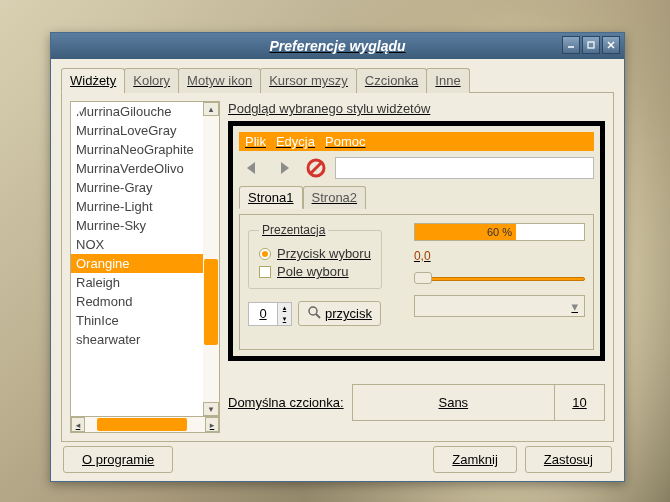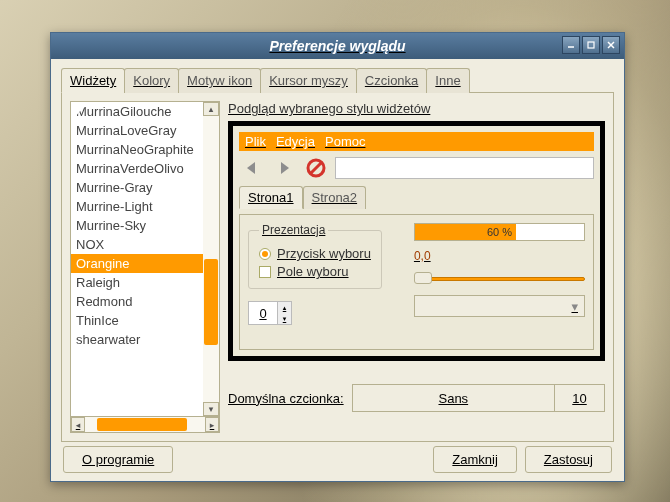--- a/index.html
+++ b/index.html
@@ -100,21 +100,21 @@
   .btn { border:1px solid #b5b090; background:#f0ede0; padding:3px 8px; display:flex; align-items:center; gap:4px; border-radius:3px; }
   .rightpanel { flex:1; display:flex; flex-direction:column; gap:8px; }
   .progress { height:18px; border:1px solid #b5b090; background:#fff; position:relative; }
   .progress .fill { position:absolute; left:0; top:0; bottom:0; background:#ff9a00; }
   .progress .txt { position:absolute; inset:0; display:flex; align-items:center; justify-content:center; font-size:11px; color:#333; }
   .slider { height:16px; position:relative; }
   .slider .track { position:absolute; top:6px; left:0; right:0; height:4px; background:#ff9a00; border:1px solid #c87800; border-radius:2px; }
   .slider .knob { position:absolute; top:1px; left:0; width:18px; height:12px; background:#f0ede0; border:1px solid #b5b090; border-radius:3px; }
   .combo { height:22px; border:1px solid #b5b090; background:#f0ede0; display:flex; align-items:center; justify-content:flex-end; padding:0 6px; color:#888; }
   .fontrow { display:flex; align-items:center; gap:8px; margin-top:18px; }
-  .fontbtn { flex:1; border:1px solid #b5b090; background:#f0ede0; height:28px; display:flex; }
+  .fontbtn { flex:1; border:1px solid #b5b090; background:#f0ede0; height:37px; display:flex; }
   .fontbtn .name { flex:1; display:flex; align-items:center; justify-content:center; }
   .fontbtn .size { width:50px; border-left:1px solid #b5b090; display:flex; align-items:center; justify-content:center; }
   .btns { display:flex; justify-content:space-between; padding: 4px 2px 0 2px; margin-top:auto; }
   .btns .btn { padding:5px 18px; }
   .btns .right { display:flex; gap:8px; }
   .numlabel { font-size:12px; color:#a03c00; }
 </style>
 </head>
 <body>
 
@@ -233,20 +233,29 @@
                 </div>
               </fieldset>
               <div class="spin-row">
                 <div class="spinner">
                   <div class="val">0</div>
                   <div class="arrows">
                       <div>▴</div>
                       <div>▾</div>
                     </div>
                 </div>
+                <div class="btn">
+                  <span>
+                    <svg width="14" height="14">
+                        <circle cx="6" cy="6" r="4" fill="none" stroke="#666" stroke-width="1.5"></circle>
+                        <line x1="9" y1="9" x2="13" y2="13" stroke="#666" stroke-width="1.8"></line>
+                      </svg>
+                  </span>
+                  <span>przycisk</span>
+                </div>
               </div>
             </div>
             <div class="rightpanel">
               <div class="progress">
                 <div class="fill" id="progfill" style="width: 60%;"></div>
                 <div class="txt">60 %</div>
               </div>
               <div class="numlabel">0,0</div>
               <div class="slider">
                 <div class="track"></div>

